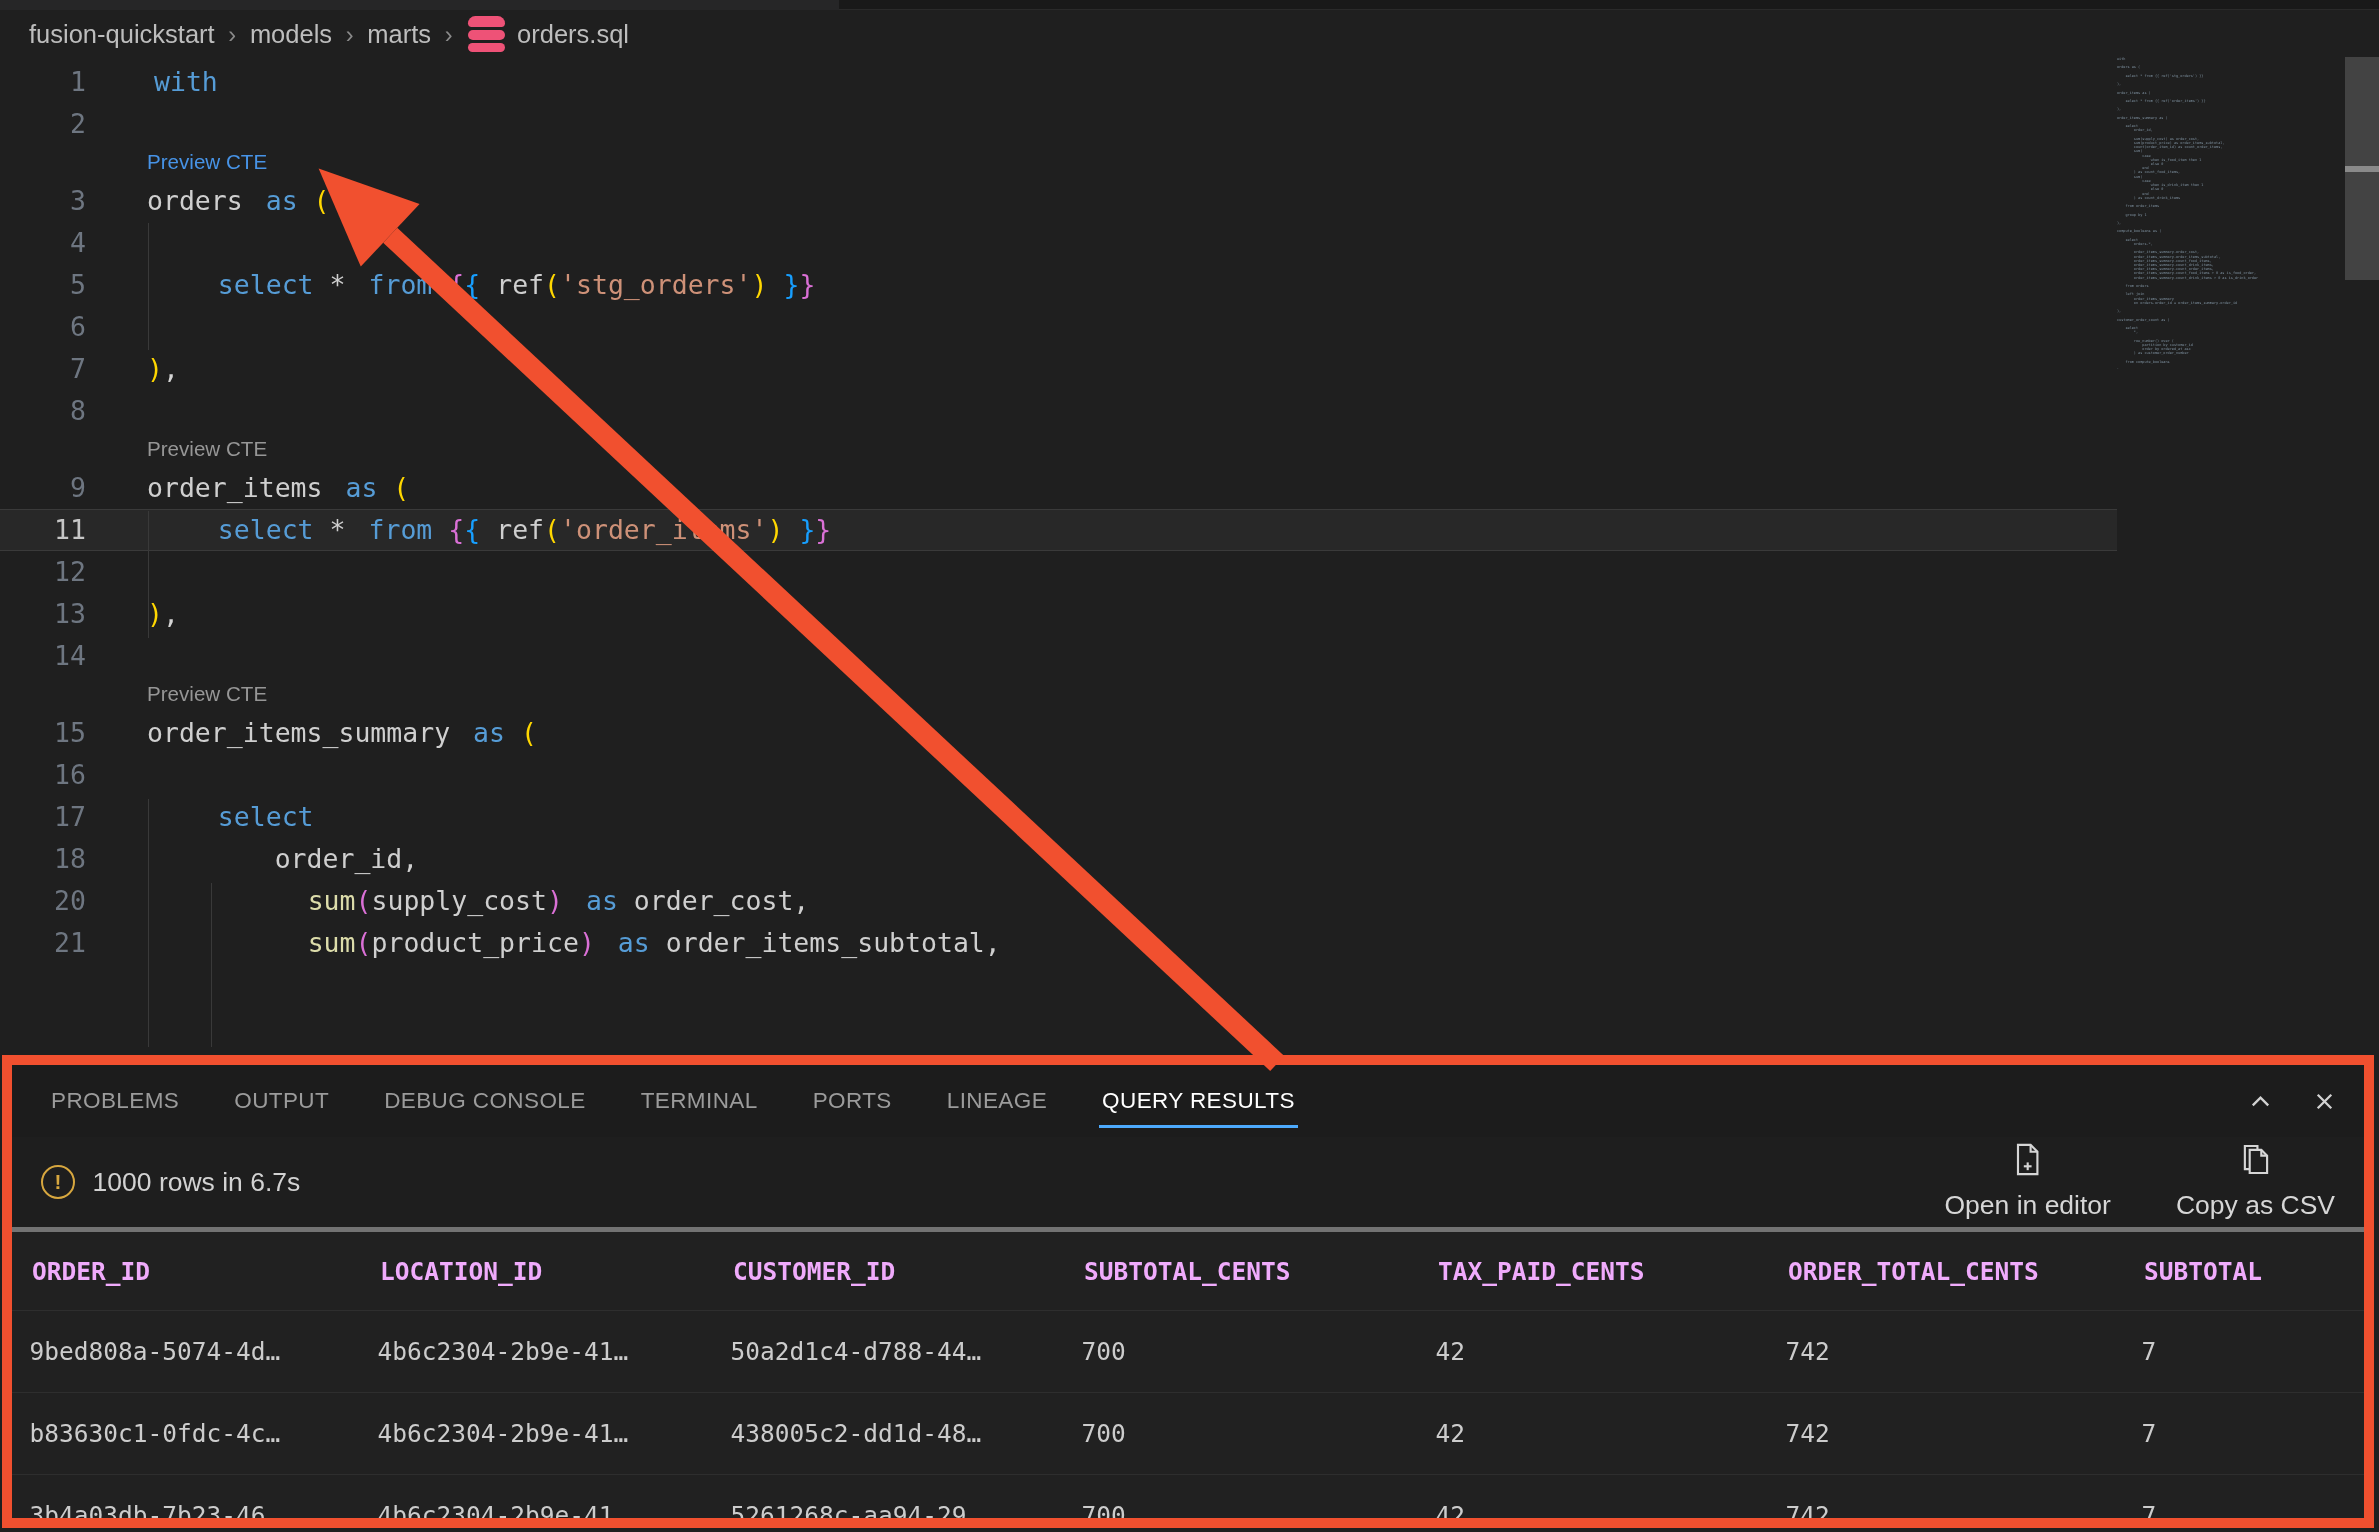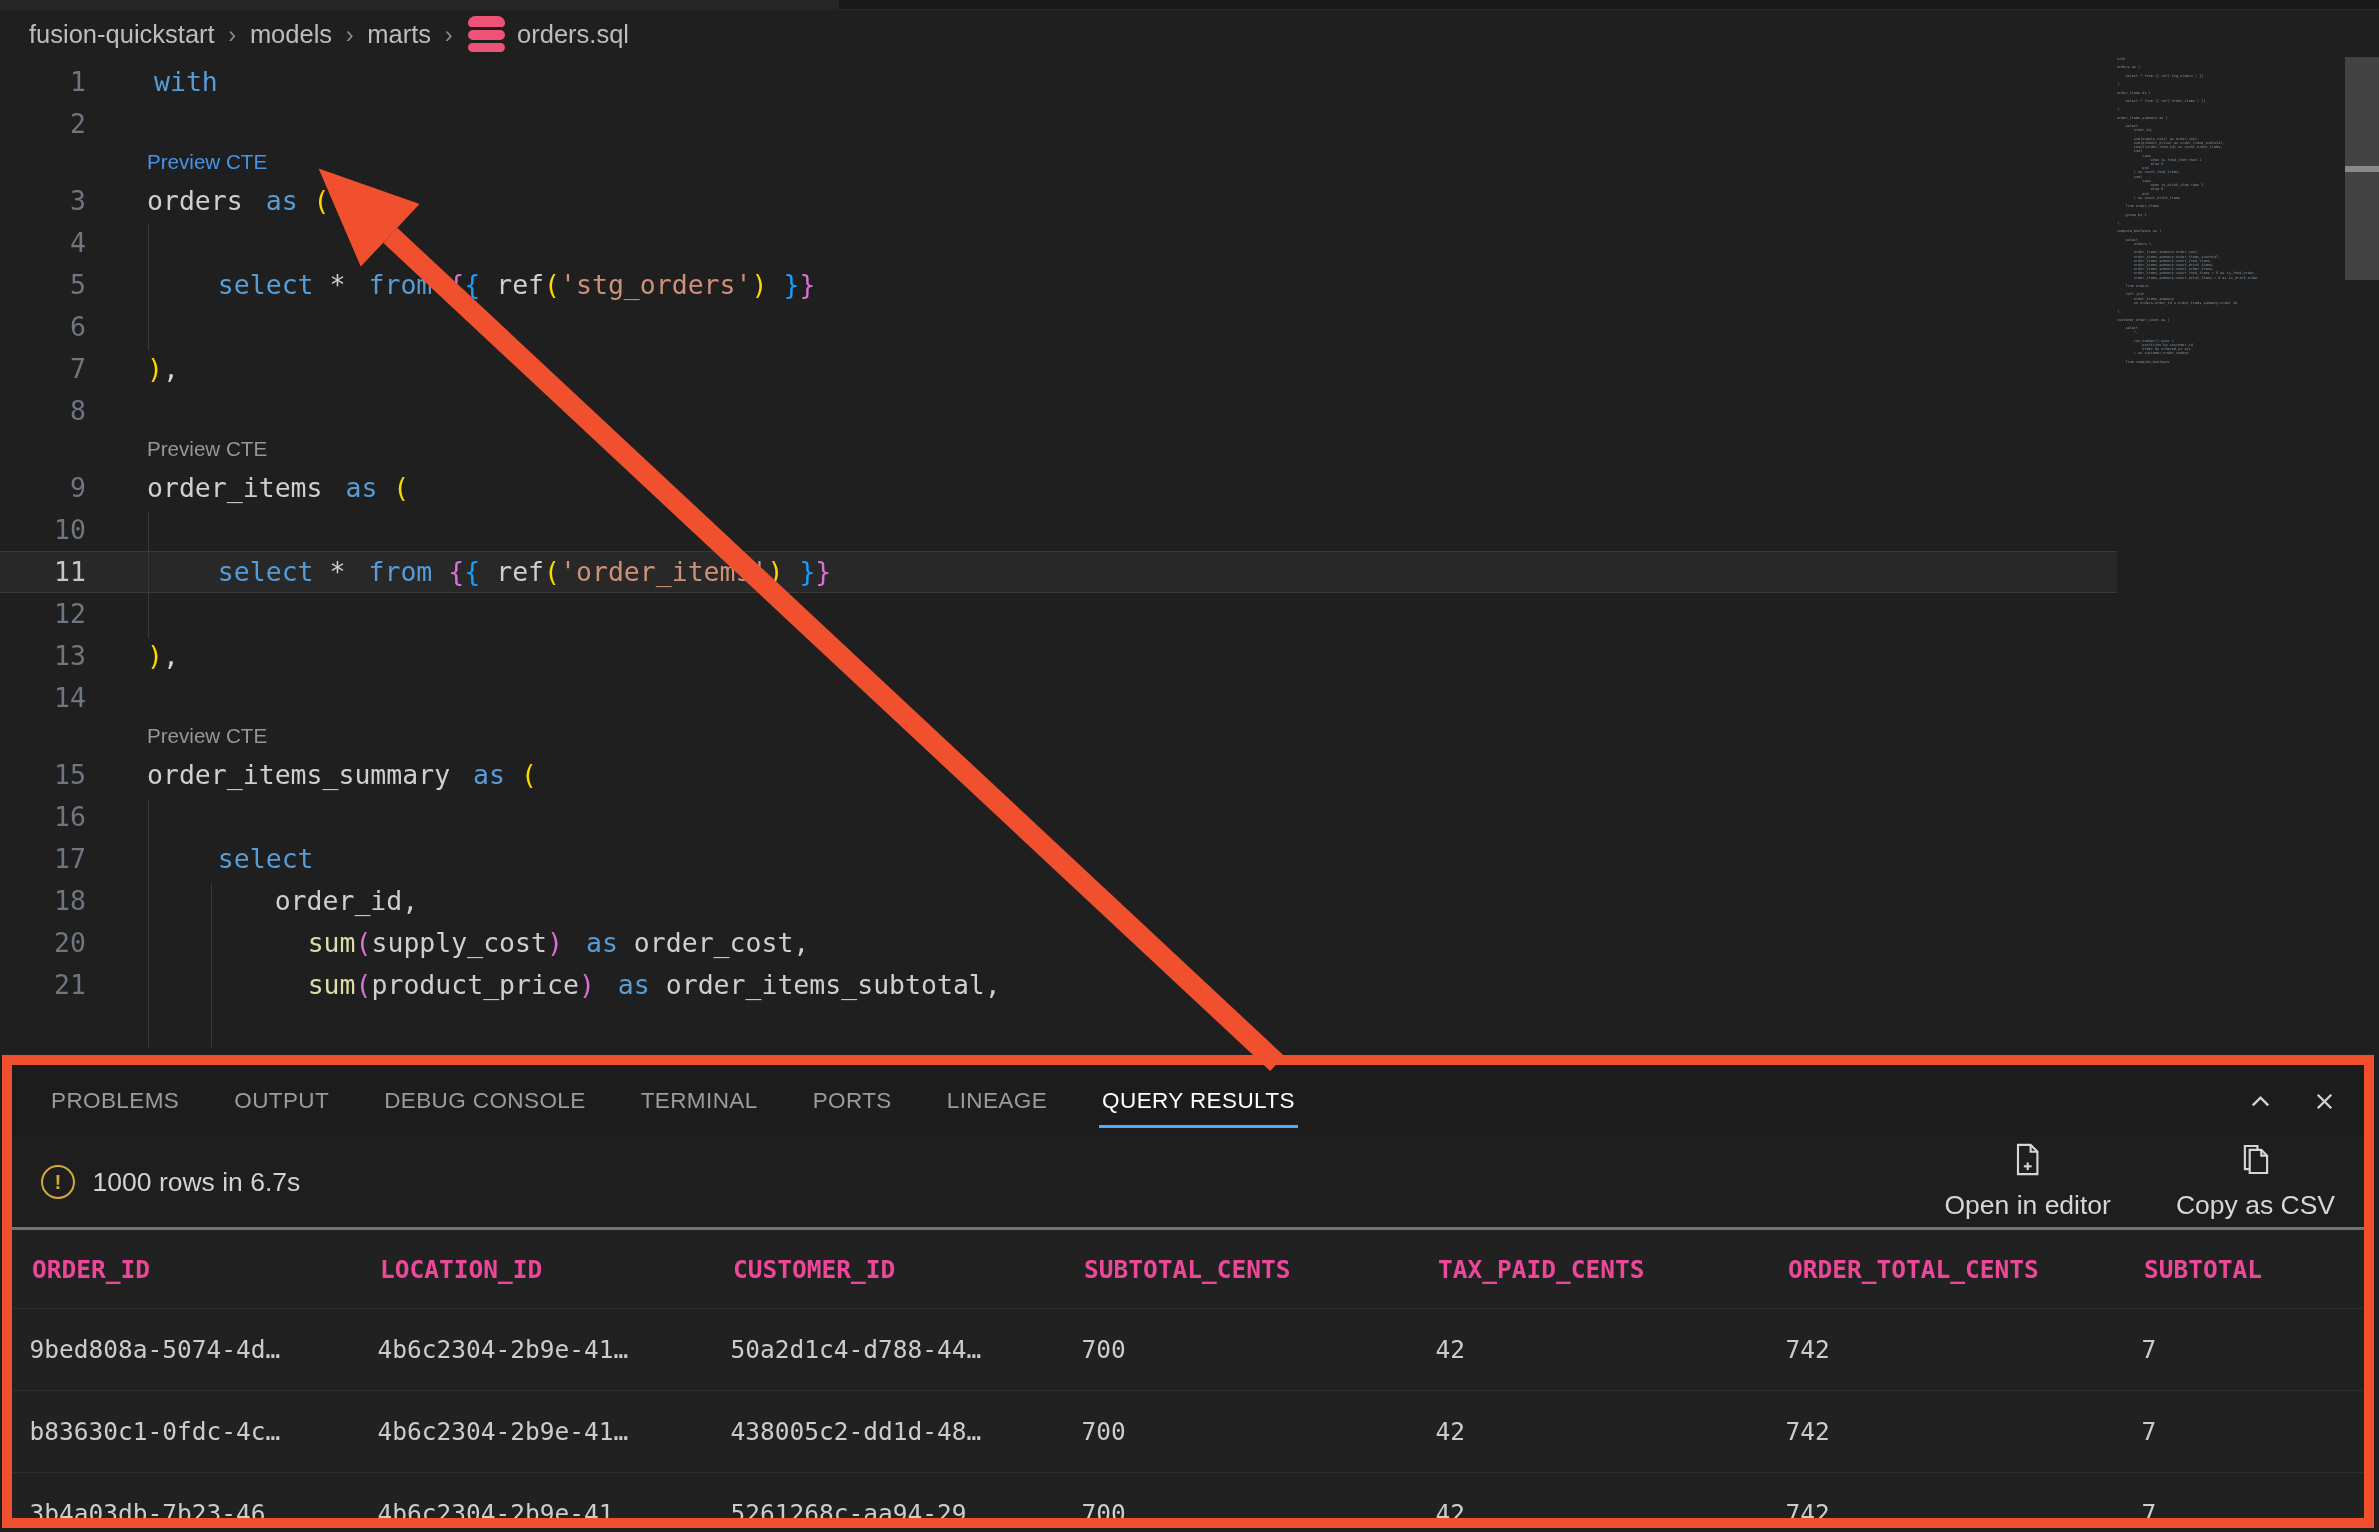--- a/index.html
+++ b/index.html
@@ -63,21 +63,21 @@
         display:flex;align-items:center;justify-content:center;font-size:20.6px;font-weight:bold;margin-right:17.6px;}
   .actions{margin-left:auto;display:flex;gap:65px;align-items:center;}
   .action{display:flex;align-items:center;gap:14.7px;font-size:26.5px;color:#d6d6d6;cursor:pointer;flex-direction:column;}
   .action svg{flex:none;}
 
   .grid{font-family:"DejaVu Sans Mono",monospace;background:#212121;}
   .trow{display:grid;grid-template-columns:348px 353px 351px 354px 350px 356px 1fr;
         padding-left:17.6px;height:81px;align-items:center;border-top:1px solid #2e2e2e;
         font-size:24.5px;color:#cccccc;}
   .trow div{white-space:nowrap;overflow:hidden;}
-  .thead{height:78px;font-weight:bold;color:#ec4899;border-top:3px solid #737373;padding-left:20px;}
+  .thead{height:78px;font-weight:bold;color:#f0abfc;border-top:5px solid #737373;padding-left:20px;}
 
   
   .annotation{position:absolute;left:0;top:0;width:2380px;height:1533px;z-index:100;pointer-events:none;}
 </style>
 </head>
 <body>
 
 <div class="top-strip">
   <div class="active-part"></div>
 </div>
@@ -124,24 +124,20 @@
         <div class="ltext"><span class="tk-g">)</span><span class="tk-pl">,</span></div>
       </div>
       <div class="code-row">
         <div class="gutter">8</div>
         <div class="ltext"></div>
       </div>
       <div class="lens-row">Preview CTE</div>
       <div class="code-row">
         <div class="gutter">9</div>
         <div class="ltext"><span class="tk-id">order_items</span><span class="tk-pl"> </span><span class="tk-kw">as</span><span class="tk-pl"> </span><span class="tk-g">(</span></div>
-      </div>
-      <div class="code-row">
-        <div class="gutter">10</div>
-        <div class="ltext"></div>
       </div>
       <div class="code-row cur">
         <div class="gutter">11</div>
         <div class="ltext"><span class="tk-pl">    </span><span class="tk-kw">select</span><span class="tk-pl"> </span><span class="tk-id">*</span><span class="tk-pl"> </span><span class="tk-kw">from</span><span class="tk-pl"> </span><span class="tk-o">{</span><span class="tk-b">{</span><span class="tk-pl"> </span><span class="tk-id">ref</span><span class="tk-g">(</span><span class="tk-str">'order_items'</span><span class="tk-g">)</span><span class="tk-pl"> </span><span class="tk-b">}</span><span class="tk-o">}</span></div>
       </div>
       <div class="code-row">
         <div class="gutter">12</div>
         <div class="ltext"></div>
       </div>
       <div class="code-row">

